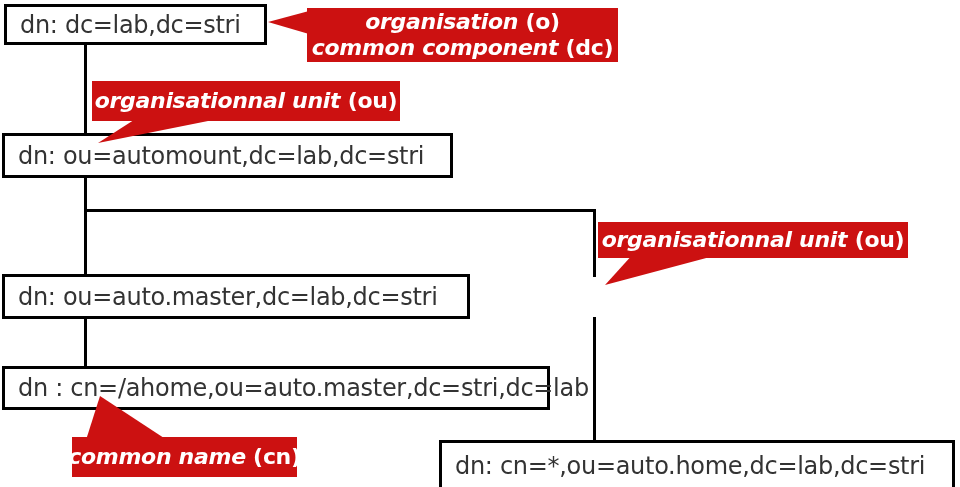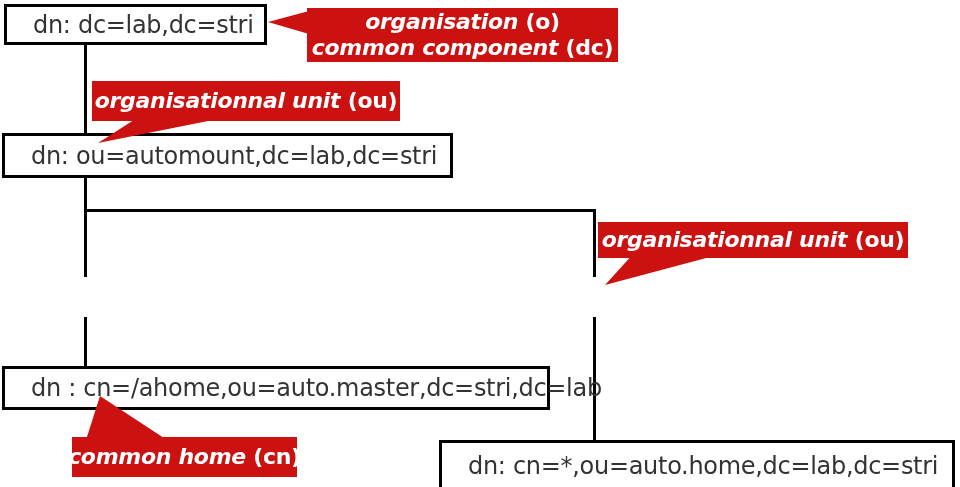--- a/index.html
+++ b/index.html
@@ -36,21 +36,21 @@
     stroke-width: 3;
   }
   .node {
     position: absolute;
     z-index: 2;
     box-sizing: border-box;
     background: var(--node-bg);
     border: 3px solid var(--node-border);
     display: flex;
     align-items: center;
-    padding-left: 26px;
+    padding-left: 13px;
     white-space: nowrap;
   }
   .node .dn {
     font-size: 24px;
     letter-spacing: -0.3px;
     color: var(--node-text);
   }
   #node-root        { left: 4px;   top: 4px;   width: 263px; height: 41px; }
   #node-automount   { left: 2px;   top: 133px; width: 451px; height: 45px; }
   #node-auto-master { left: 2px;   top: 274px; width: 468px; height: 45px; }
@@ -98,20 +98,23 @@
     <line x1="85.5" y1="317" x2="85.5" y2="369"></line>
     <line x1="594.5" y1="317" x2="594.5" y2="443"></line>
   </svg>
 
   <div class="node" id="node-root">
     <span class="dn">dn: dc=lab,dc=stri</span>
   </div>
   <div class="node" id="node-automount">
     <span class="dn">dn: ou=automount,dc=lab,dc=stri</span>
   </div>
+  <div class="node" id="node-auto-master">
+    <span class="dn">dn: ou=auto.master,dc=lab,dc=stri</span>
+  </div>
   <div class="node" id="node-ahome">
     <span class="dn">dn : cn=/ahome,ou=auto.master,dc=stri,dc=lab</span>
   </div>
   <div class="node" id="node-star">
     <span class="dn">dn: cn=*,ou=auto.home,dc=lab,dc=stri</span>
   </div>
 
   <svg id="pointer-layer" class="layer" viewBox="0 0 960 487">
     <polygon points="268,22 309,11 309,34"></polygon>
     <polygon points="98,143 137,118 223,118"></polygon>
@@ -135,17 +138,17 @@
   </div>
 
   <div class="callout" id="callout-ou-2">
     <div class="callout-line">
       <span class="em">organisationnal unit</span><span class="plain"> (ou)</span>
     </div>
   </div>
 
   <div class="callout" id="callout-cn">
     <div class="callout-line">
-      <span class="em">common home</span><span class="plain"> (cn)</span>
+      <span class="em">common name</span><span class="plain"> (cn)</span>
     </div>
   </div>
 
 </div>
 
 </body></html>

